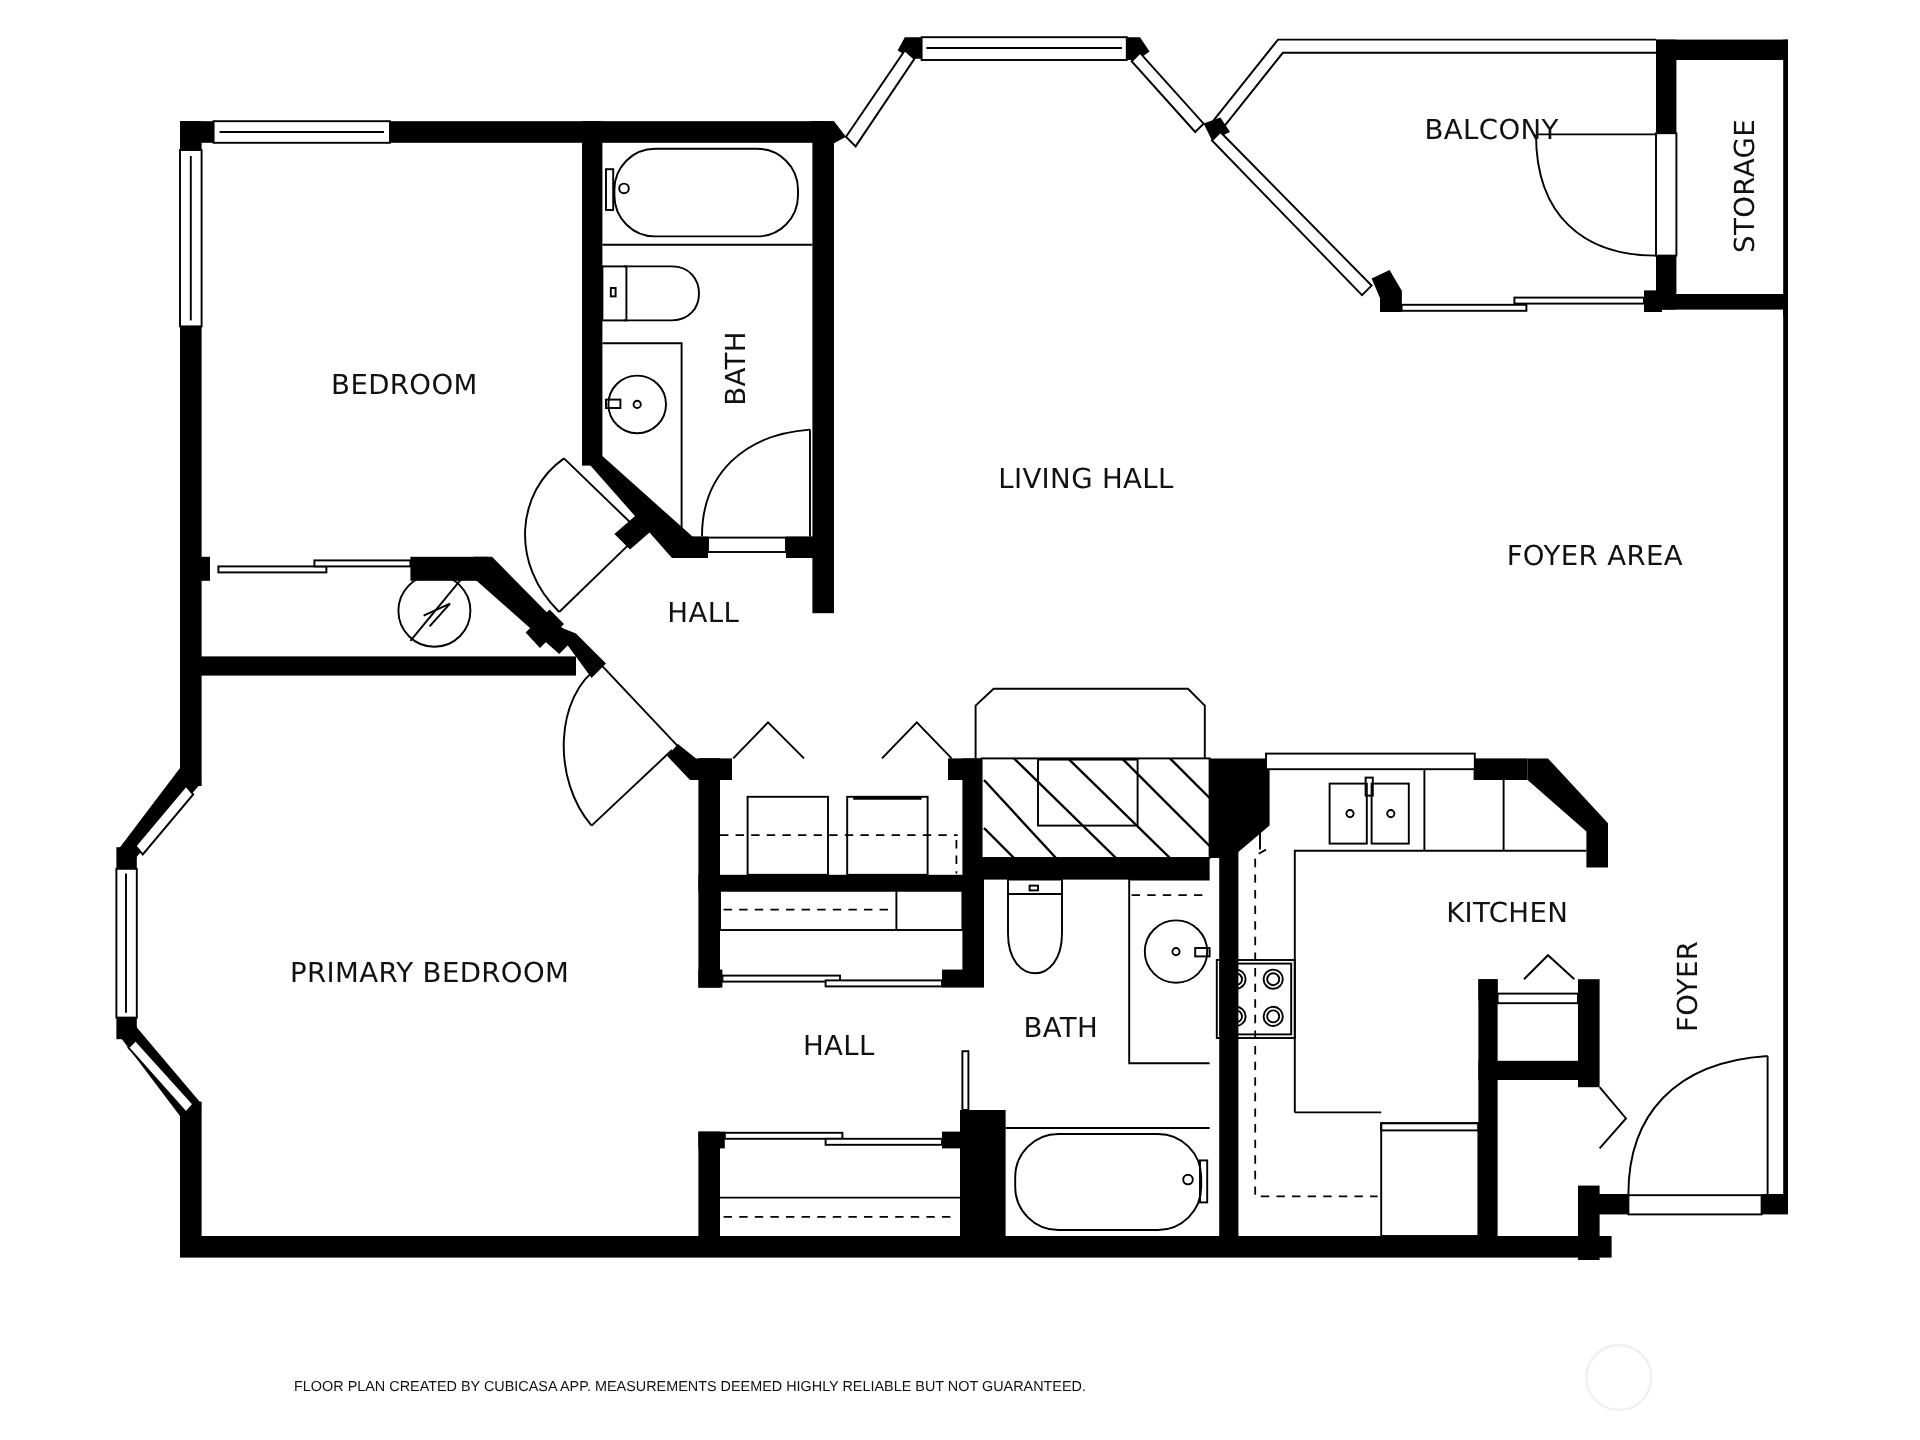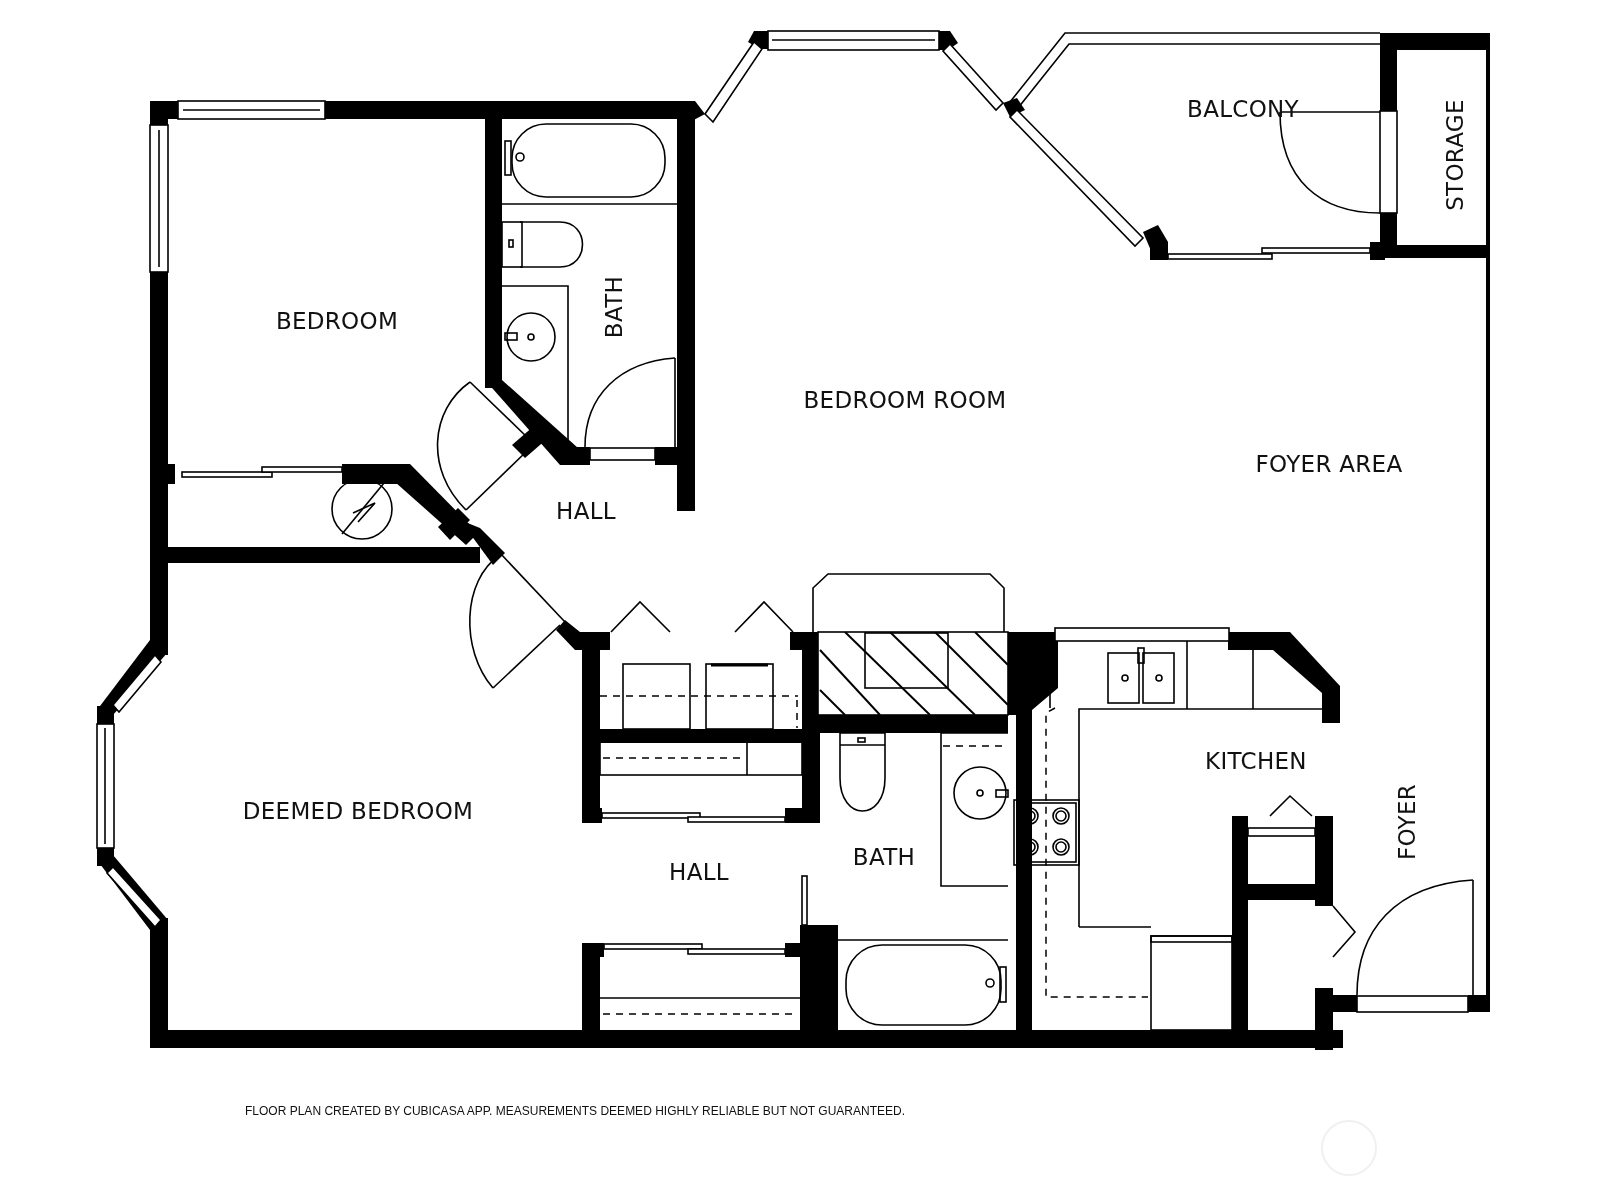--- a/index.html
+++ b/index.html
@@ -5,21 +5,21 @@
   html,body{margin:0;padding:0;background:#ffffff;}
   body{width:1600px;height:1200px;position:relative;overflow:hidden;font-family:"DejaVu Sans","Liberation Sans",sans-serif;}
   #plan{position:absolute;left:0;top:0;width:1600px;height:1200px;}
   .w{fill:#000;}
   .ln{fill:none;stroke:#000;stroke-width:1.6;}
   .lnw{fill:#fff;stroke:#000;stroke-width:1.6;}
   .dash{fill:none;stroke:#000;stroke-width:1.5;stroke-dasharray:7 6;}
   .hatch{stroke:#000;stroke-width:2;}
   .label{position:absolute;font-family:"DejaVu Sans","Liberation Sans",sans-serif;font-size:23px;color:#111;white-space:nowrap;letter-spacing:0.3px;transform:translate(-50%,-50%);}
   .vlabel{transform:translate(-50%,-50%) rotate(-90deg);}
-  .footer{position:absolute;left:575px;top:1111px;transform:translate(-50%,-50%);font-family:"Liberation Sans","DejaVu Sans",sans-serif;font-size:12px;color:#111;white-space:nowrap;}
+  .footer{position:absolute;left:575px;top:1155px;transform:translate(-50%,-50%);font-family:"Liberation Sans","DejaVu Sans",sans-serif;font-size:12px;color:#111;white-space:nowrap;}
   .watermark{position:absolute;left:1349px;top:1148px;width:52px;height:52px;border:2px solid #f0f0f0;border-radius:50%;transform:translate(-50%,-50%);}
 </style>
 </head>
 <body>
 
 <svg id="plan" viewBox="0 0 1600 1200" xmlns="http://www.w3.org/2000/svg">
 
   <g>
 
     <rect class="w" x="150" y="101" width="28" height="18"></rect>
@@ -258,25 +258,25 @@
 
     <rect class="ln" x="1151" y="936" width="81" height="94"></rect>
     <rect class="ln" x="1151" y="936" width="81" height="6"></rect>
 
     <rect class="lnw" x="1248" y="828" width="67" height="8"></rect>
   </g>
 </svg>
 
 <div class="label" style="left:337px;top:321px;text-align:center;">BEDROOM</div>
 <div class="label vlabel" style="left:614px;top:307px;">BATH</div>
-<div class="label" style="left:905px;top:400px;">BEDROOM ROOM</div>
+<div class="label" style="left:905px;top:400px;">LIVING HALL</div>
 <div class="label" style="left:1243px;top:109px;">BALCONY</div>
 <div class="label vlabel" style="left:1455px;top:155px;">STORAGE</div>
 <div class="label" style="left:1329px;top:464px;">FOYER AREA</div>
 <div class="label" style="left:586px;top:511px;">HALL</div>
-<div class="label" style="left:358px;top:811px;">DEEMED BEDROOM</div>
+<div class="label" style="left:358px;top:811px;">PRIMARY BEDROOM</div>
 <div class="label" style="left:699px;top:872px;">HALL</div>
 <div class="label" style="left:884px;top:857px;">BATH</div>
 <div class="label" style="left:1256px;top:761px;">KITCHEN</div>
 <div class="label vlabel" style="left:1407px;top:822px;">FOYER</div>
 
 <div class="footer">FLOOR PLAN CREATED BY CUBICASA APP. MEASUREMENTS DEEMED HIGHLY RELIABLE BUT NOT GUARANTEED.</div>
 <div class="watermark"></div>
 
 </body></html>

